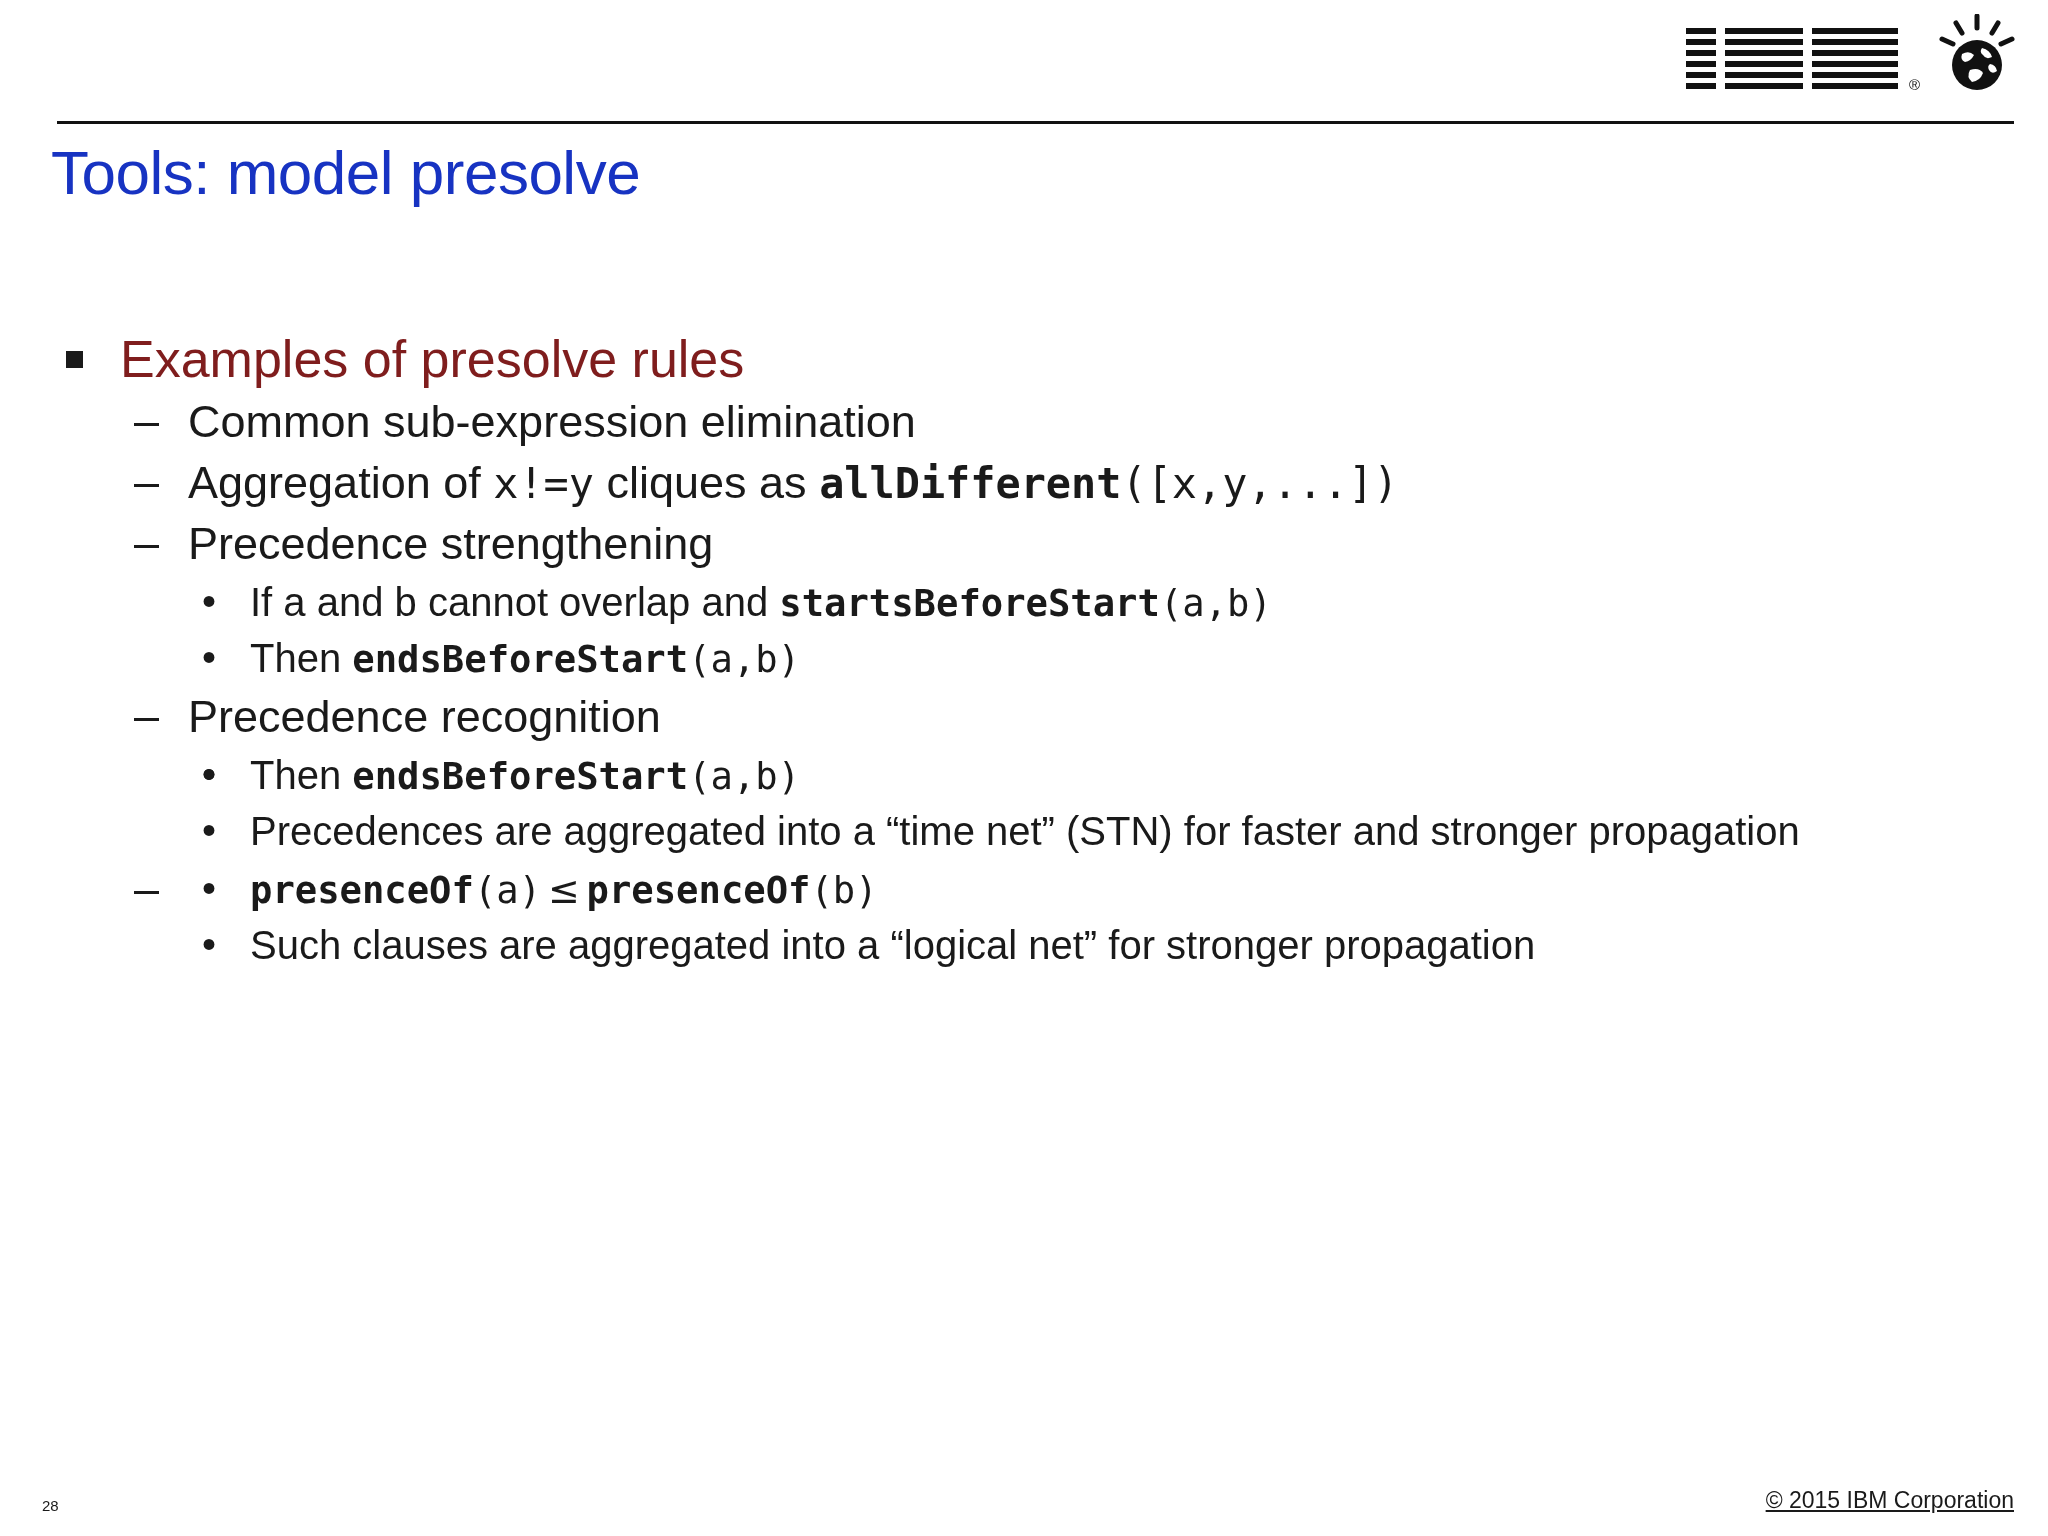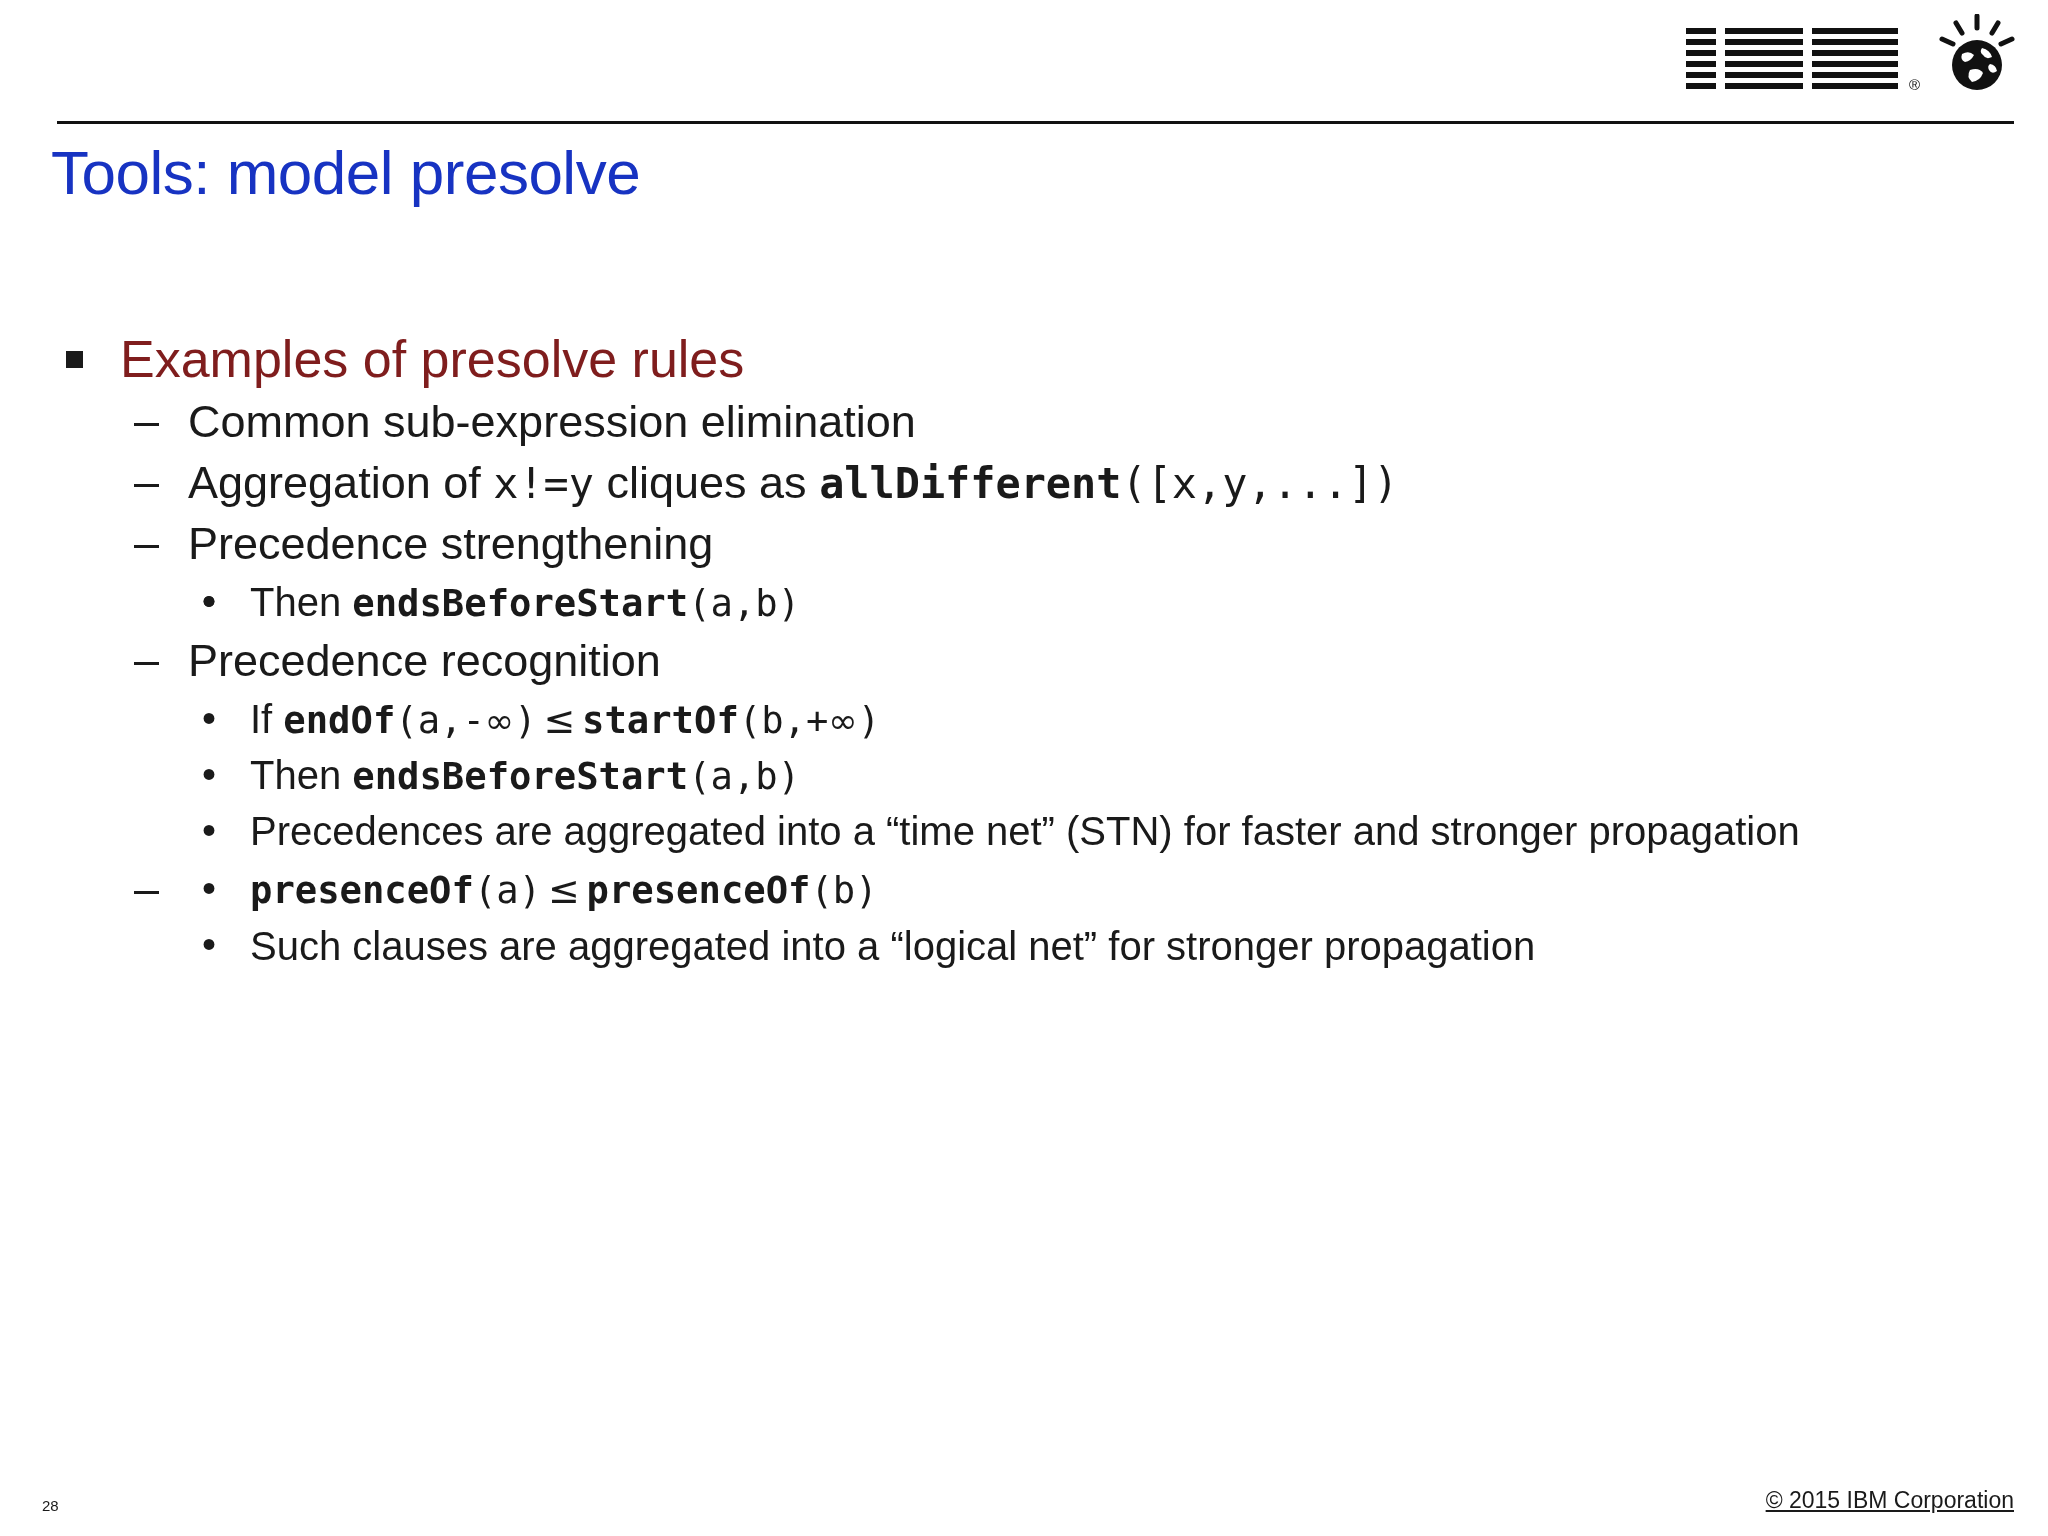--- a/index.html
+++ b/index.html
@@ -219,24 +219,24 @@
   <div id="header-rule"></div>
 </div>
 
 <div id="slide-title">Tools: model presolve</div>
 
 <div id="slide-body">
     <div class="lvl1"><span class="mk"></span><span><span>Examples of presolve rules</span></span></div>
     <div class="lvl2"><span class="mk">–</span><span><span>Common sub-expression elimination</span></span></div>
     <div class="lvl2"><span class="mk">–</span><span><span>Aggregation of </span><span class="code">x!=y</span><span> cliques as </span><span class="code-b">allDifferent</span><span class="code">([x,y,...])</span></span></div>
     <div class="lvl2"><span class="mk">–</span><span><span>Precedence strengthening</span></span></div>
-    <div class="lvl3"><span class="mk">•</span></div>
+    <div class="lvl3"><span class="mk">•</span><span><span>If a and b cannot overlap and </span><span class="code-b">startsBeforeStart</span><span class="code">(a,b)</span></span></div>
     <div class="lvl3"><span class="mk">•</span><span><span>Then </span><span class="code-b">endsBeforeStart</span><span class="code">(a,b)</span></span></div>
     <div class="lvl2"><span class="mk">–</span><span><span>Precedence recognition</span></span></div>
-    <div class="lvl3"><span class="mk">•</span><span><span>If </span><span class="code-b">endOf</span><span class="code">(a,-</span><span class="inf">∞</span><span class="code">)</span><span class="rel">≤</span><span class="code-b">startOf</span><span class="code">(b,+</span><span class="inf">∞</span><span class="code">)</span></span></div>
+    <div class="lvl3"><span class="mk">•</span></div>
     <div class="lvl3"><span class="mk">•</span><span><span>Then </span><span class="code-b">endsBeforeStart</span><span class="code">(a,b)</span></span></div>
     <div class="lvl3"><span class="mk">•</span><span><span>Precedences are aggregated into a “time net” (STN) for faster and stronger propagation</span></span></div>
     <div class="lvl2"><span class="mk">–</span></div>
     <div class="lvl3"><span class="mk">•</span><span><span class="code-b">presenceOf</span><span class="code">(a)</span><span class="rel">≤</span><span class="code-b">presenceOf</span><span class="code">(b)</span></span></div>
     <div class="lvl3"><span class="mk">•</span><span><span>Such clauses are aggregated into a “logical net” for stronger propagation</span></span></div>
   </div>
 
 <div id="slide-footer">
   <div id="footer-page">28</div>
   <div id="footer-copyright">© 2015 IBM Corporation</div>

